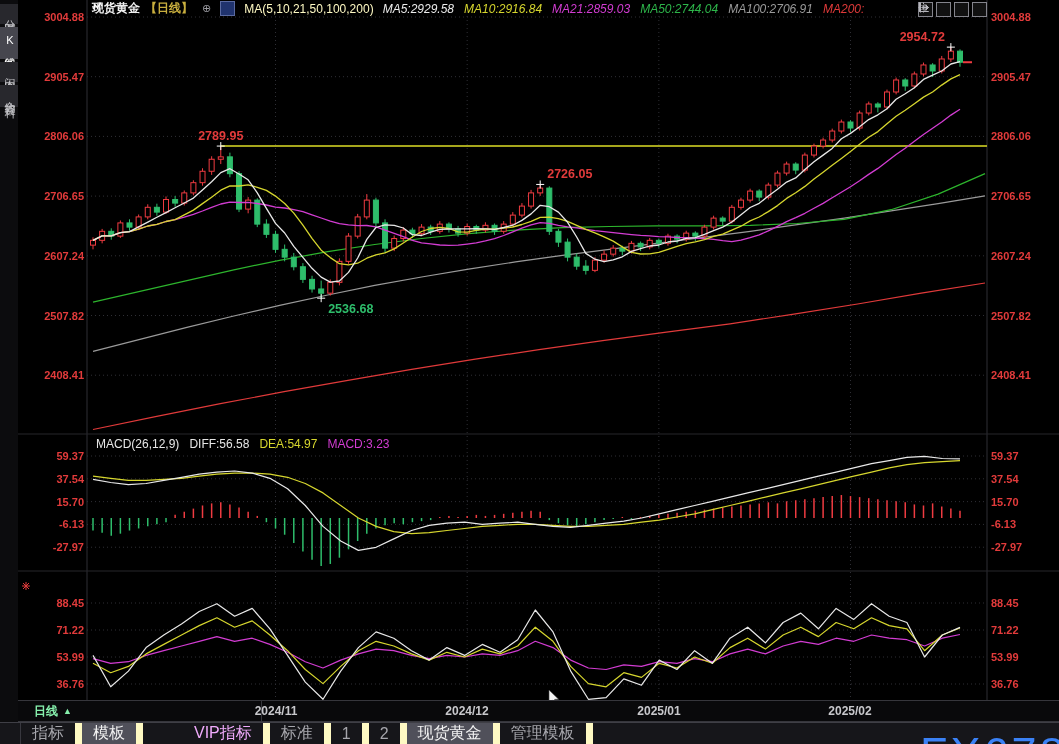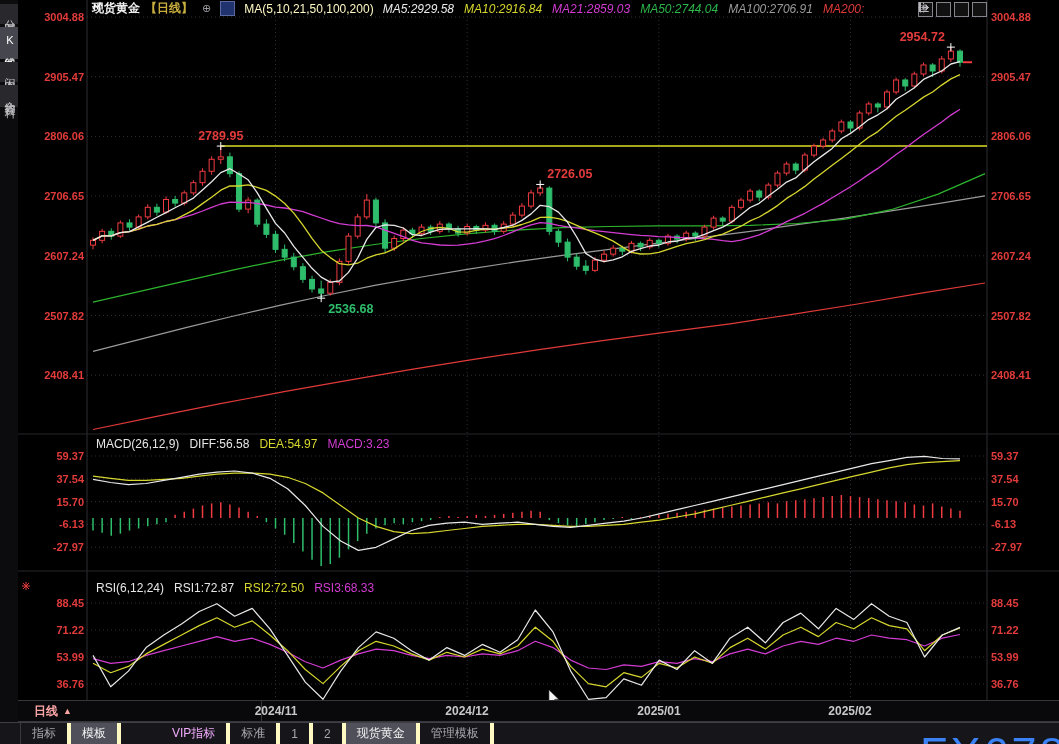--- a/index.html
+++ b/index.html
@@ -22,25 +22,25 @@
   .tbtn{width:13px;height:13px;border:1px solid #84848c;background:#111;display:flex;align-items:center;justify-content:center;}
   
   .ind-header{position:absolute;left:96px;font-size:12px;display:flex;gap:10px;white-space:nowrap;z-index:5;justify-content:space-between;}
   
   .tick{position:absolute;font-size:11px;font-weight:bold;color:#e23b3b;line-height:12px;}
   .tick.l{left:18px;width:66px;text-align:right;}
   .tick.r{left:991px;width:64px;text-align:left;}
   
   #xstrip{position:absolute;left:18px;top:700px;width:1041px;height:22px;background:#09090b;border-top:1px solid #36363c;border-bottom:1px solid #36363c;box-sizing:border-box;z-index:4;}
   #period-cell{position:absolute;left:2px;top:0;width:242px;height:100%;border-right:1px solid #36363c;display:flex;align-items:center;padding-left:14px;box-sizing:border-box;gap:5px;}
-  #period-cell span{color:#fca5a5;font-weight:bold;font-size:12px;}
+  #period-cell span{color:#86efac;font-weight:bold;font-size:12px;}
   .month{position:absolute;top:3px;width:70px;text-align:center;color:#c8c8cc;font-weight:bold;font-size:12px;}
   
   #tabbar{position:absolute;left:0;top:722px;width:1059px;height:22px;background:#16161a;border-top:1px solid #3f3f46;box-sizing:border-box;display:flex;align-items:stretch;padding-left:20px;z-index:4;}
-  .tab{display:flex;align-items:center;padding:0 11px;font-size:12px;color:#a6a6ac;border-right:4px solid #fef9c3;cursor:default;}
+  .tab{display:flex;align-items:center;padding:0 11px;font-size:16px;color:#a6a6ac;border-right:7px solid #fef9c3;cursor:default;}
   .tab:first-child{border-left:1px solid #38383f;}
   .tab.sel{background:#50505a;color:#f2f2f2;}
   .tab.vip{color:#f0abfc;margin-left:40px;}
   #watermark{position:absolute;left:920px;top:686px;font-size:45px;color:#3b82f6;letter-spacing:3px;z-index:7;margin-top:42px;}
 </style>
 </head>
 <body>
 
 <div id="app">
   <svg id="chart" width="1059" height="744">
@@ -443,26 +443,20 @@
       </div>
     </div>
 
   <div class="ind-header" style="top:437px">
     <span style="color:#e6e6e6">MACD(26,12,9)</span>
     <span style="color:#e6e6e6">DIFF:56.58</span>
     <span style="color:#d6d62e">DEA:54.97</span>
     <span style="color:#d23cd2">MACD:3.23</span>
   </div>
 
-  <div class="ind-header" style="top:581px">
-    <span style="color:#e6e6e6">RSI(6,12,24)</span>
-    <span style="color:#e6e6e6">RSI1:72.87</span>
-    <span style="color:#d6d62e">RSI2:72.50</span>
-    <span style="color:#d23cd2">RSI3:68.33</span>
-  </div>
 
   <div id="ticks">
       <div class="tick l" style="top: 11px;">3004.88</div>
       <div class="tick r" style="top: 11px;">3004.88</div>
       <div class="tick l" style="top: 71px;">2905.47</div>
       <div class="tick r" style="top: 71px;">2905.47</div>
       <div class="tick l" style="top: 130px;">2806.06</div>
       <div class="tick r" style="top: 130px;">2806.06</div>
       <div class="tick l" style="top: 190px;">2706.65</div>
       <div class="tick r" style="top: 190px;">2706.65</div>

